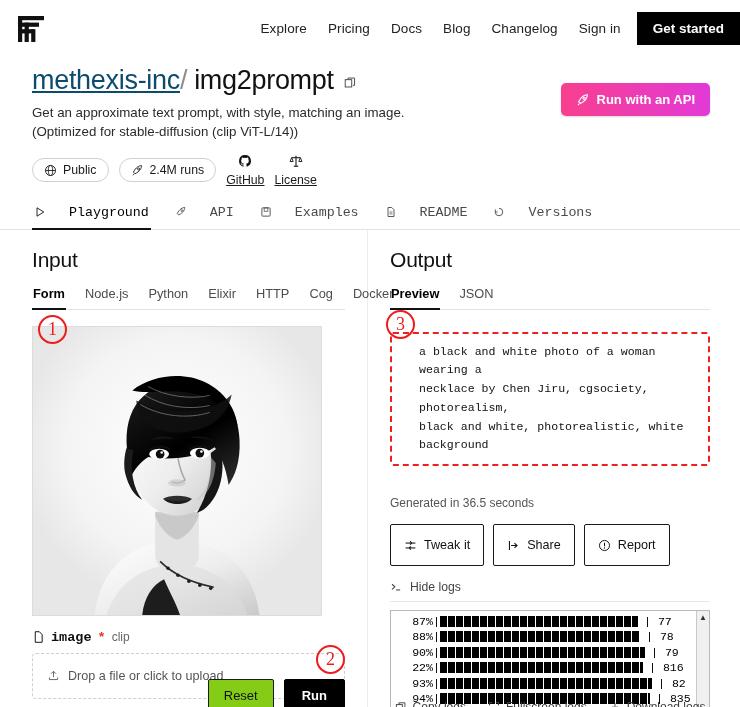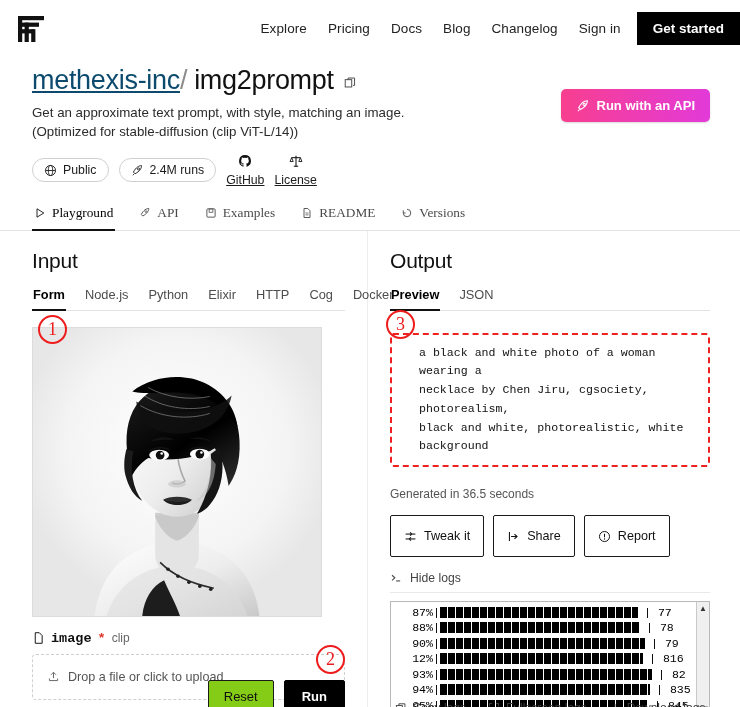--- a/index.html
+++ b/index.html
@@ -55,40 +55,40 @@
     padding: 4px 11px; font-size: 12.3px; color: #1b1b1b; background: #fff;
     white-space: nowrap;
     justify-content: space-between;
   }
   .metalink {
     display: inline-flex; align-items: center; gap: 5px;
     font-size: 12.3px; color: #1b1b1b; text-decoration: none; white-space: nowrap; flex-direction: column;
   }
   .metalink .lbl { text-decoration: underline; }
   .api-btn {
-    position: absolute; right: 30px; top: 32px;
+    position: absolute; right: 30px; top: 26px;
     background: linear-gradient(90deg, #f83f8f 0%, #e23ad8 100%);
     color: #fff; font-size: 13px; font-weight: 700;
     border: none; border-radius: 5px; padding: 9px 15px;
     display: inline-flex; align-items: center; gap: 7px; cursor: pointer;
     box-shadow: 0 1px 2px rgba(0,0,0,.15);
   }
 
   
   .model-tabs {
     margin: 18px 0 0 0; padding: 0 30px 0 32px;
     display: flex; align-items: flex-end; gap: 22px;
     border-bottom: 1px solid #e3e3e3; position: relative;
   }
   .mtab {
-    display: inline-flex; align-items: center; gap: 6px;
+    display: inline-flex; align-items: center; gap: 23px;
     font-size: 13.3px; color: #4a4a4a; padding: 0 2px 8px 2px;
     cursor: pointer; white-space: nowrap; background: none; border: none;
     border-bottom: 2px solid transparent; margin-bottom: -1px;
-    font-family: Liberation Serif, serif;
+    font-family: Liberation Mono, monospace;
   }
   .mtab.active { color: #000; font-weight: 400; border-bottom-color: #111; }
 
   
   .panes { display: flex; padding: 0; height: 492px; }
   .pane-left {
     width: 368px; padding: 18px 22px 0 32px; position: relative;
     border-right: 1px solid #ededed;
   }
   .pane-right { flex: 1; padding: 18px 30px 0 22px; position: relative; }
@@ -145,21 +145,21 @@
 
   
   .out-box {
     margin-top: 22px; border: 2px dashed #ef2020; border-radius: 3px;
     padding: 9px 11px; background: #fff;
   }
   .out-text {
     font-family: "Liberation Mono", monospace; font-size: 11.6px;
     line-height: 1.62; color: #111; white-space: pre-wrap; word-break: break-word; margin-left: 16px;
   }
-  .gen-time { margin-top: 20px; font-size: 12px; color: #555; }
+  .gen-time { margin-top: 30px; font-size: 12px; color: #555; }
 
   .out-actions { margin-top: 14px; display: flex; gap: 9px; }
   .obtn {
     background: #fff; border: 1px solid #1a1a1a; color: #111;
     font-size: 12.6px; padding: 13px 13px; cursor: pointer; border-radius: 2px;
     display: inline-flex; align-items: center; gap: 7px; font-family: inherit;
     white-space: nowrap;
   }
   .hide-logs {
     margin-top: 14px; font-size: 12.2px; color: #444;
@@ -546,21 +546,21 @@
           </div>
           <div class="log-row">
             <span class="log-pct">90%</span>
             <span class="log-bar-cell">
               <span class="log-pipe">|</span>
               <span class="log-bar" style="width: 205px;"></span>
             </span>
             <span class="log-tail">| 79</span>
           </div>
           <div class="log-row">
-            <span class="log-pct">12%</span>
+            <span class="log-pct">22%</span>
             <span class="log-bar-cell">
               <span class="log-pipe">|</span>
               <span class="log-bar" style="width: 203px;"></span>
             </span>
             <span class="log-tail">| 816</span>
           </div>
           <div class="log-row">
             <span class="log-pct">93%</span>
             <span class="log-bar-cell">
               <span class="log-pipe">|</span>

